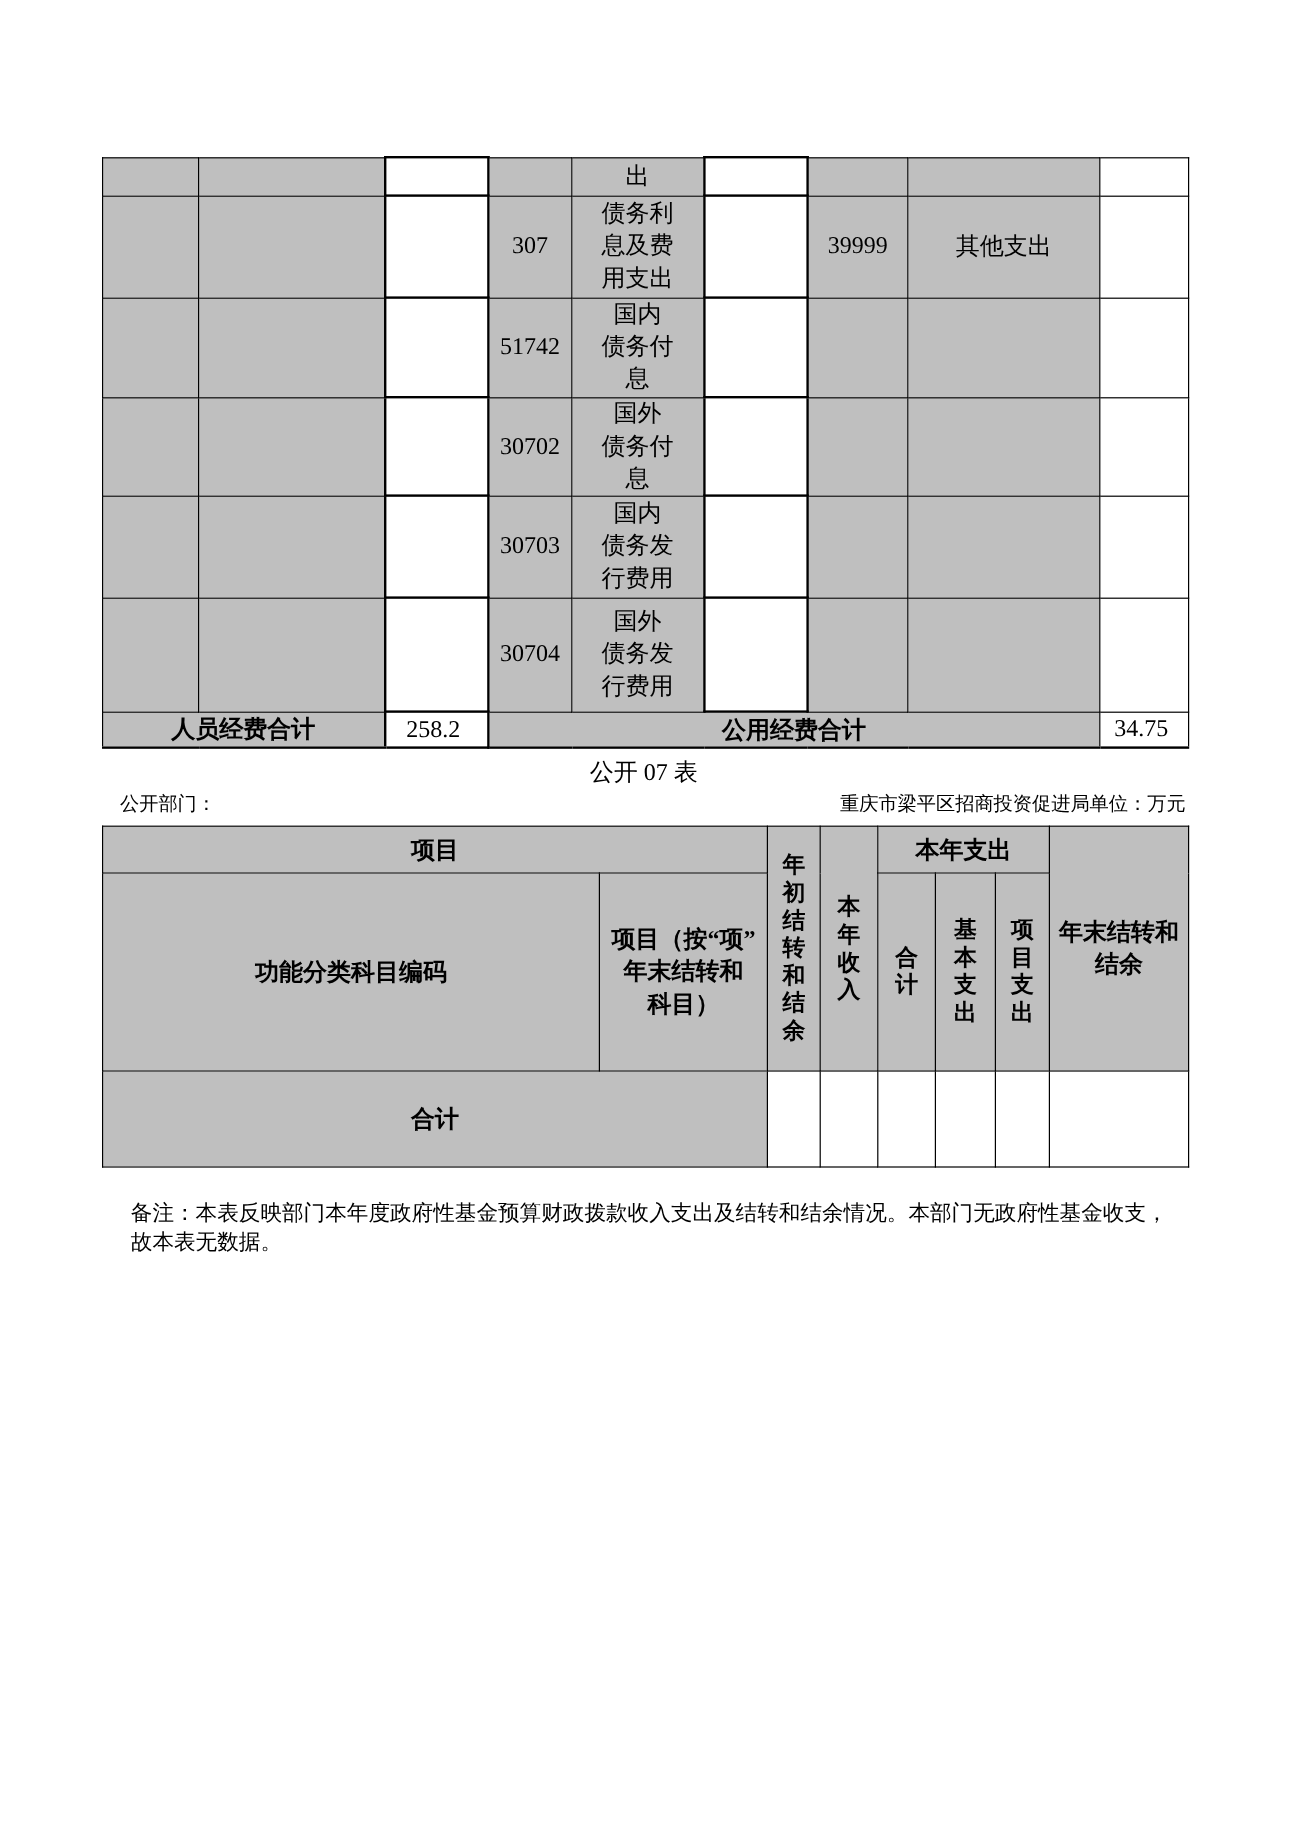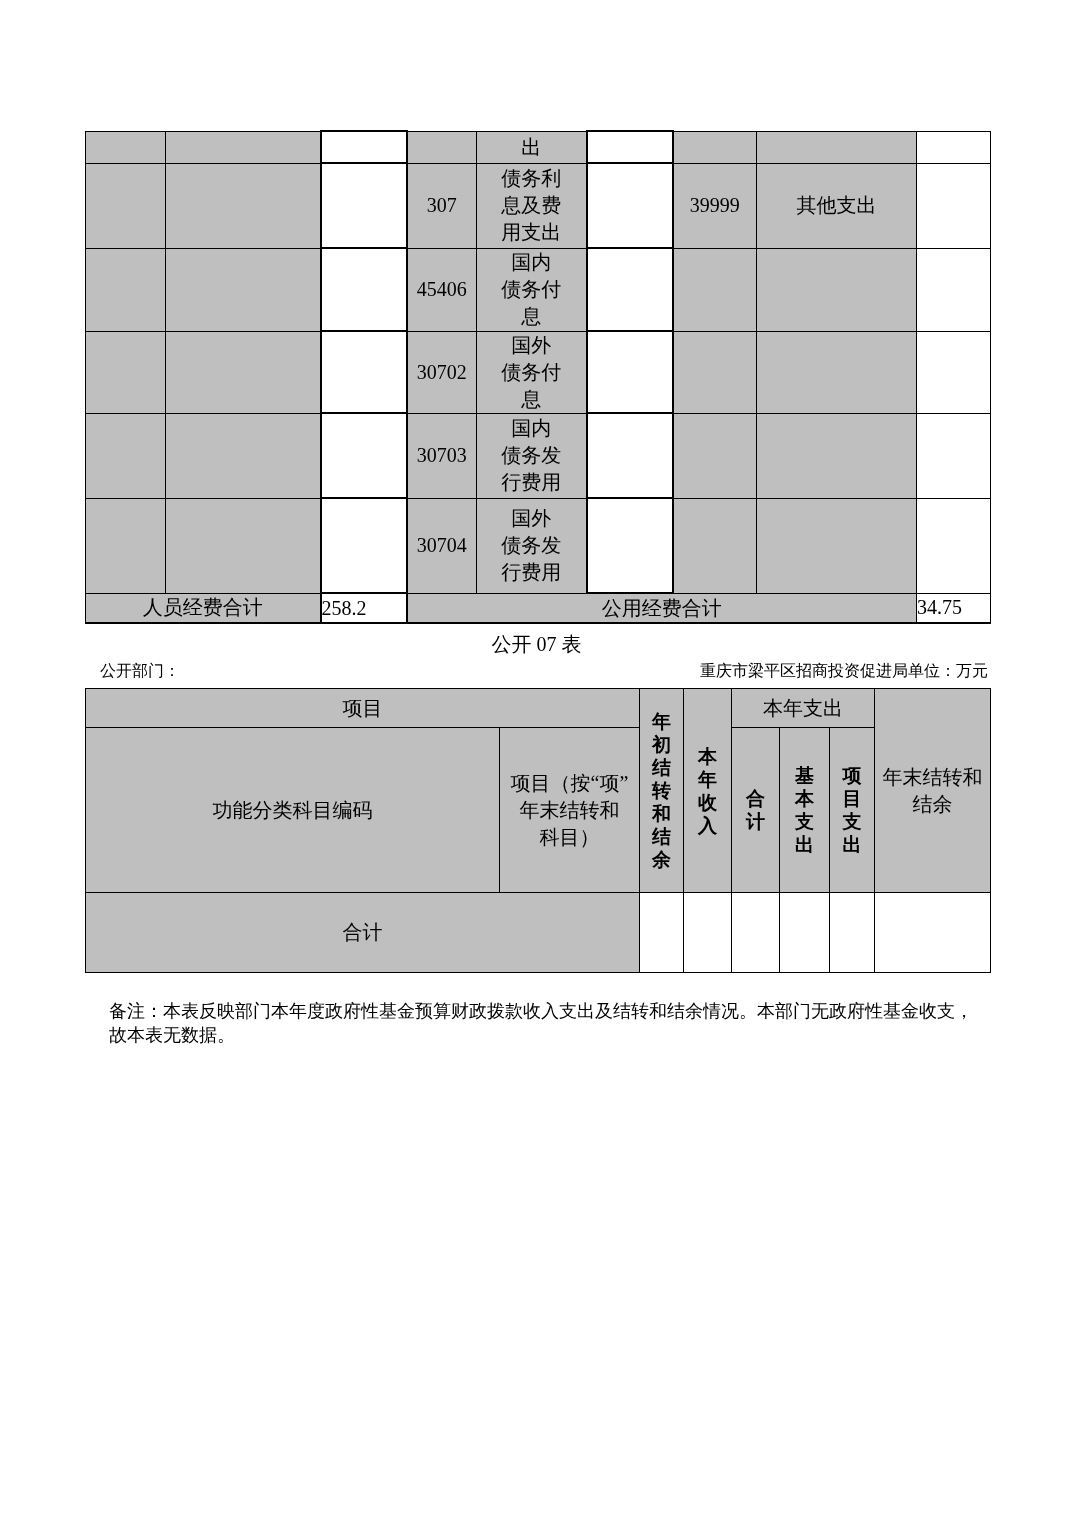--- a/index.html
+++ b/index.html
@@ -8,22 +8,22 @@
     font-family:"Liberation Serif","DejaVu Serif",serif;
     position:relative;overflow:hidden;
   }
   .content{position:absolute;left:85px;top:0;width:905px}
 
   table{border-collapse:collapse;table-layout:fixed;width:905px}
   td{border:1px solid #000;padding:0;vertical-align:middle;text-align:center;
      font-size:20px;overflow:hidden}
   .gray{background:#bfbfbf}
   .pre{white-space:pre-line;line-height:27px}
-  .bold{font-weight:normal}
-  .num{text-align:left;padding-right:5px}
+  .bold{font-weight:bold}
+  .num{text-align:center;padding-right:5px}
   .bb{border:2px solid #000}          
   .vert{white-space:pre-line;line-height:23px;font-weight:bold;font-size:19px}
 
   
   .t1{margin-top:130px}
   .t1 tr:last-child td{border-bottom-width:2px}
 
   
   .title{margin-top:172px;text-align:center;font-size:40px;font-weight:bold;
          letter-spacing:2px;line-height:48px}
@@ -75,21 +75,21 @@
 用支出</td>
       <td class="bb"></td>
       <td class="gray">39999</td>
       <td class="gray">其他支出</td>
       <td></td>
     </tr>
     <tr style="height:83px">
       <td class="gray"></td>
       <td class="gray"></td>
       <td class="bb"></td>
-      <td class="gray">45406</td>
+      <td class="gray">51742</td>
       <td class="gray pre">国内
 债务付
 息</td>
       <td class="bb"></td>
       <td class="gray"></td>
       <td class="gray"></td>
       <td></td>
     </tr>
     <tr style="height:82px">
       <td class="gray"></td>

